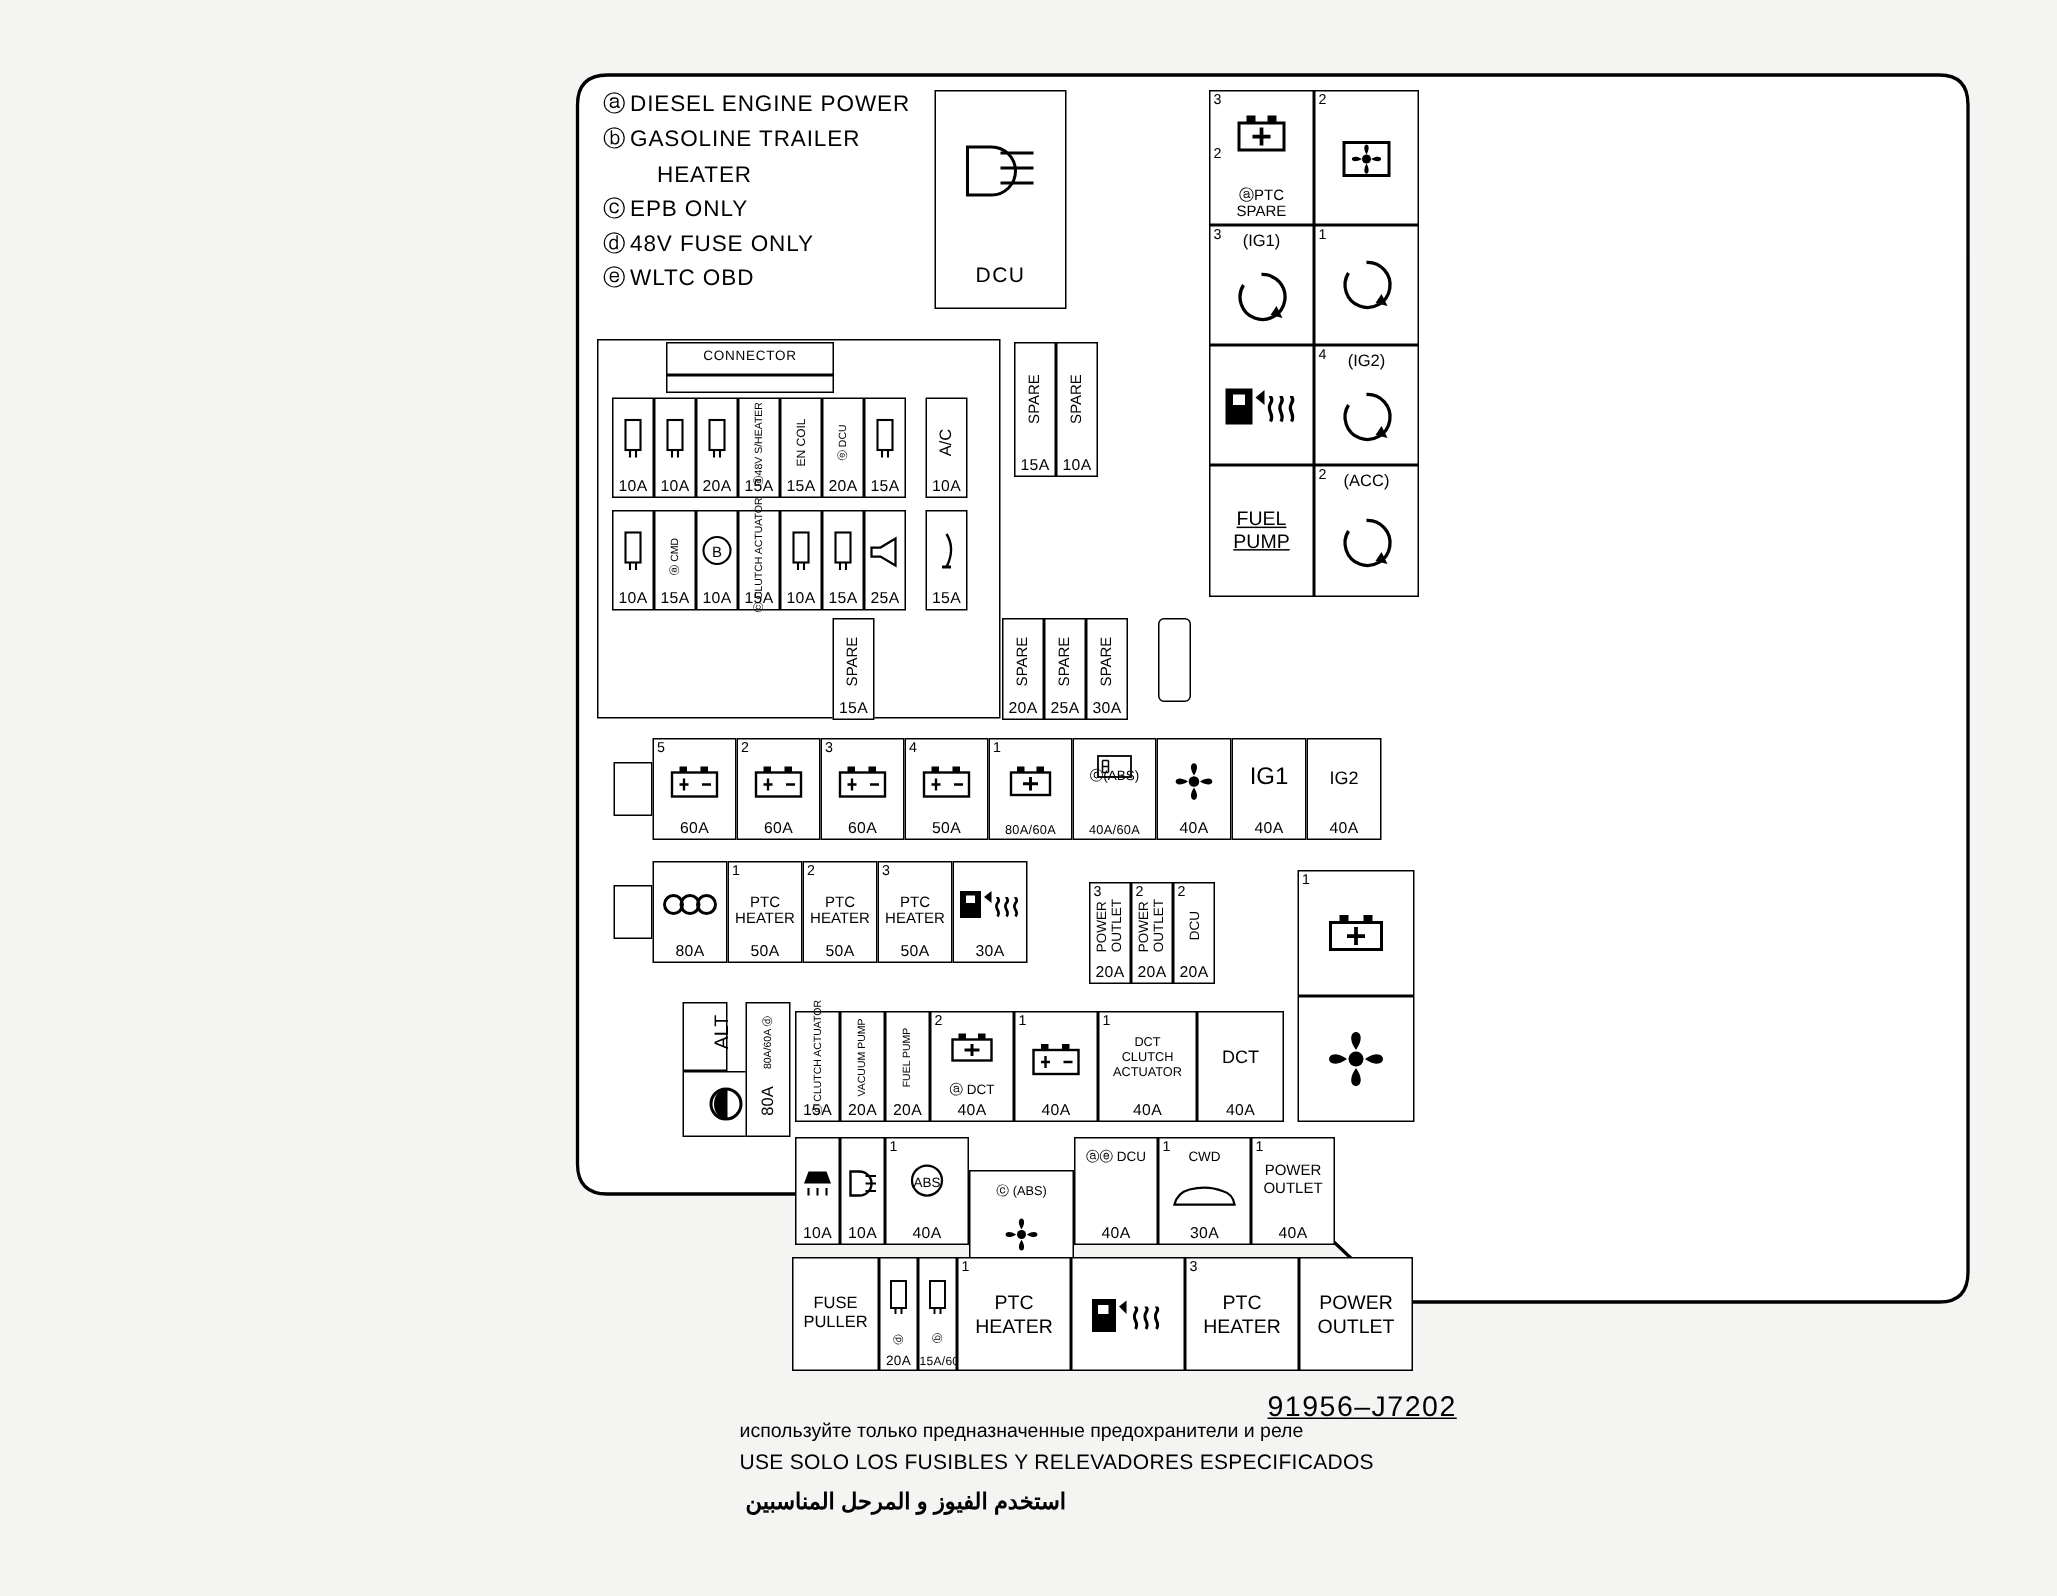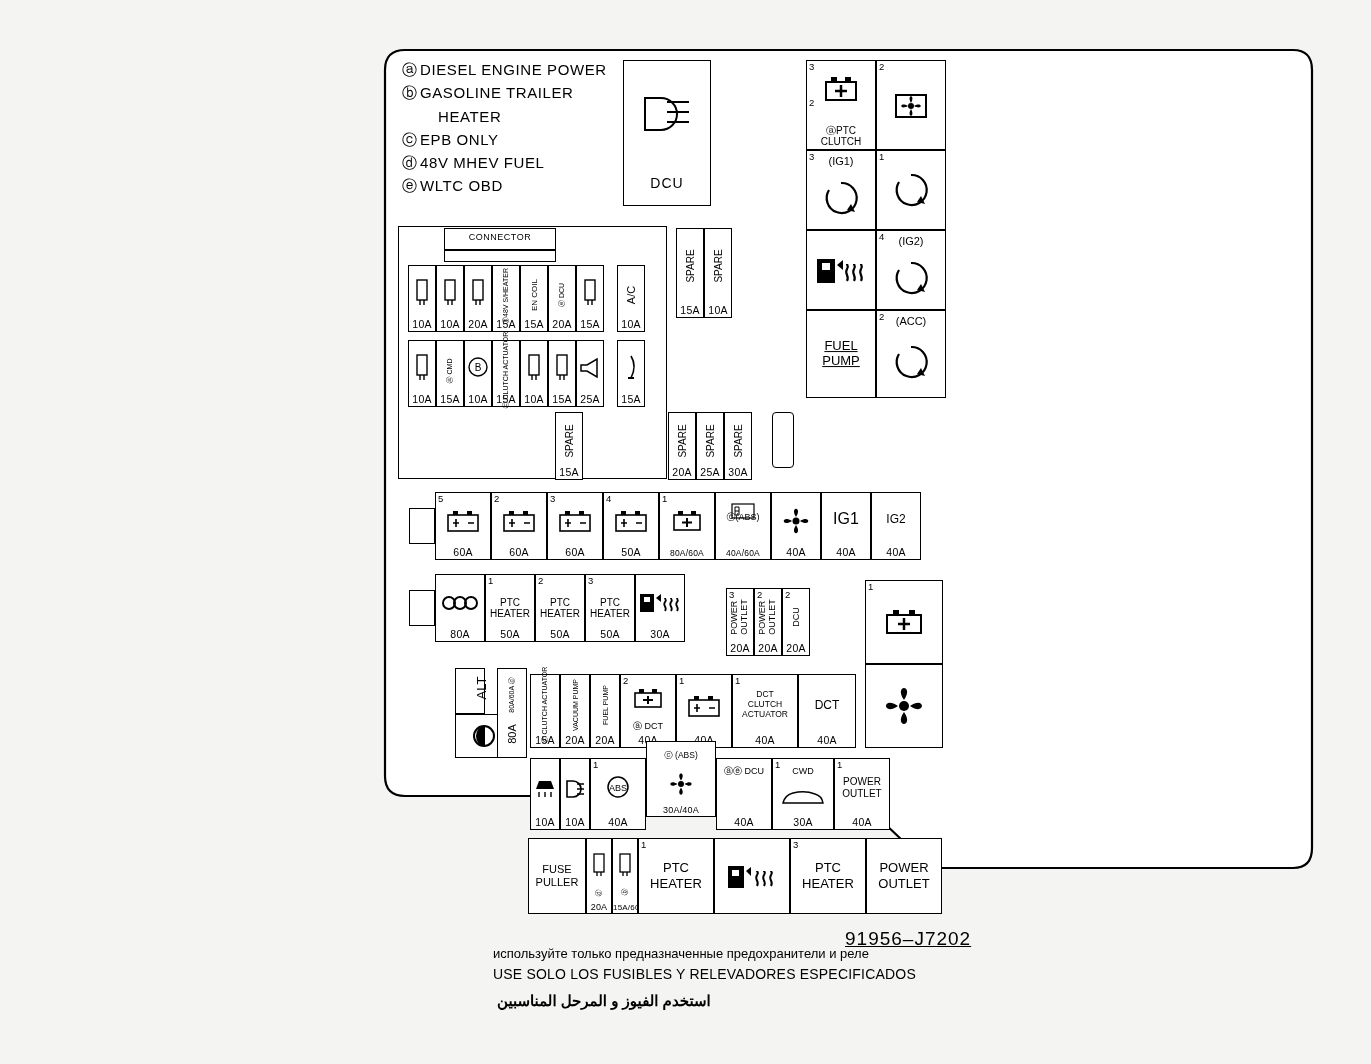--- a/index.html
+++ b/index.html
@@ -31,21 +31,21 @@
 
   <svg class="outline" width="931" height="872" viewBox="0 0 931 872">
     <path d="M2,22 Q2,2 22,2 L910,2 Q929,2 929,22 L929,800 Q929,820 910,820 L560,820 Q548,820 540,812 L480,755 Q472,748 460,748 L22,748 Q2,748 2,728 Z" fill="#ffffff" stroke="#000" stroke-width="2.2"></path>
   </svg>
 
   <div class="legend">
     <div><span class="mark">ⓐ</span><span>DIESEL ENGINE POWER</span></div>
     <div><span class="mark">ⓑ</span><span>GASOLINE TRAILER</span></div>
     <div style="padding-left:36px"><span>HEATER</span></div>
     <div><span class="mark">ⓒ</span><span>EPB ONLY</span></div>
-    <div><span class="mark">ⓓ</span><span>48V MHEV FUEL</span></div>
+    <div><span class="mark">ⓓ</span><span>48V FUSE ONLY</span></div>
     <div><span class="mark">ⓔ</span><span>WLTC OBD</span></div>
   </div>
 
   <div class="cell" style="left:623px;top:60px;width:88px;height:146px;">
     <div class="icowrap" style="bottom:40px">
       <svg width="56" height="44" viewBox="0 0 56 44">
           <path d="M6,6 h16 a16,16 0 0 1 0,32 h-16 z" fill="none" stroke="#000" stroke-width="2"></path>
           <line x1="28" y1="10" x2="50" y2="10" stroke="#000" stroke-width="2"></line>
           <line x1="28" y1="20" x2="50" y2="20" stroke="#000" stroke-width="2"></line>
           <line x1="28" y1="30" x2="50" y2="30" stroke="#000" stroke-width="2"></line>
@@ -59,21 +59,21 @@
     <div class="num" style="top:36px">2</div>
     <div class="icowrap" style="bottom:34px">
       <svg width="36" height="30" viewBox="0 0 36 30">
           <rect x="3" y="8" width="30" height="18" fill="none" stroke="#000" stroke-width="2"></rect>
           <rect x="8" y="3" width="6" height="5" fill="#000"></rect>
           <rect x="22" y="3" width="6" height="5" fill="#000"></rect>
           <path d="M18,11 v12 M12,17 h12" stroke="#000" stroke-width="2.5"></path>
         </svg>
     </div>
     <div style="position:absolute;left:0;right:0;bottom:2px;text-align:center;font-size:10px;line-height:1.05;white-space:pre-line;">ⓐPTC
-CLUTCH</div>
+SPARE</div>
   </div>
   <div class="cell" style="left:876px;top:60px;width:70px;height:90px;">
     <div class="num">2</div>
     <div class="icowrap full">
       <svg width="36" height="32" viewBox="0 0 36 32">
           <rect x="3" y="6" width="30" height="22" fill="none" stroke="#000" stroke-width="2"></rect>
           <g transform="translate(18,17)">
             <circle r="3" fill="#000"></circle>
             <path d="M0,-3 C-5,-12 5,-12 0,-3 M3,0 C12,-5 12,5 3,0 M0,3 C5,12 -5,12 0,3 M-3,0 C-12,5 -12,-5 -3,0" fill="#000"></path>
           </g>
@@ -559,21 +559,21 @@
   <div class="cell" style="left:590px;top:758px;width:56px;height:72px;">
       <div class="num">1</div>
       <div class="icowrap" style="bottom:16px">
         <svg width="34" height="24" viewBox="0 0 34 24">
           <circle cx="17" cy="12" r="10" fill="none" stroke="#000" stroke-width="1.5"></circle>
           <text x="17" y="16" font-size="9" text-anchor="middle" font-family="Liberation Sans">ABS</text>
         </svg>
       </div>
       <div class="amp">40A</div>
     </div>
-  <div class="cell" style="left:646px;top:741px;width:70px;height:76px;">
+  <div class="cell" style="left:646px;top:780px;width:70px;height:76px;">
       <div class="ctxt" style="top:18%;font-size:8.5px">ⓒ (ABS)</div>
       <div class="icowrap" style="top:26px;bottom:16px">
         <svg width="30" height="26" viewBox="0 0 30 26">
           <g transform="translate(15,13)">
             <circle r="3" fill="#000"></circle>
             <path d="M0,-3.5 C-6,-13 6,-13 0,-3.5 M3.5,0 C13,-6 13,6 3.5,0 M0,3.5 C6,13 -6,13 0,3.5 M-3.5,0 C-13,6 -13,-6 -3.5,0" fill="#000"></path>
           </g>
         </svg>
       </div>
       <div class="amp" style="font-size:9px">30A/40A</div>

